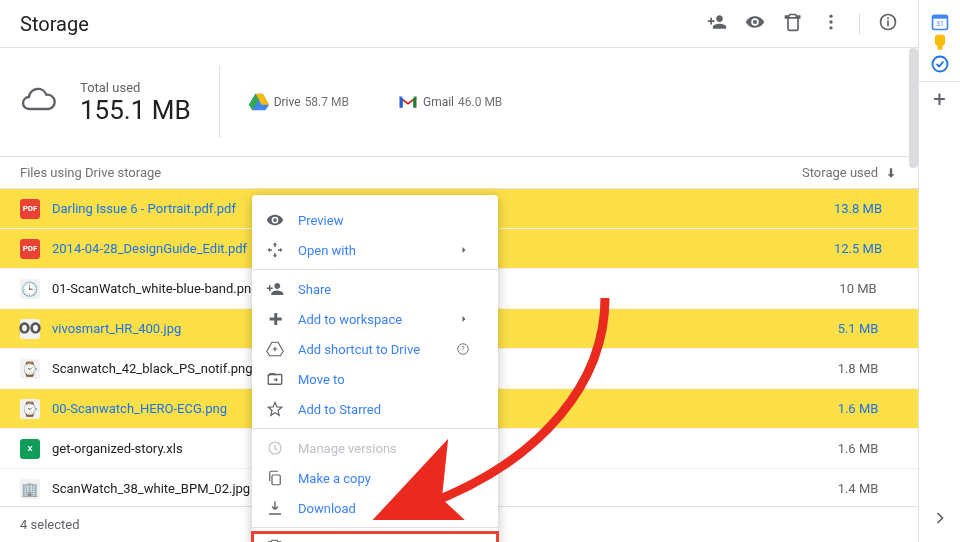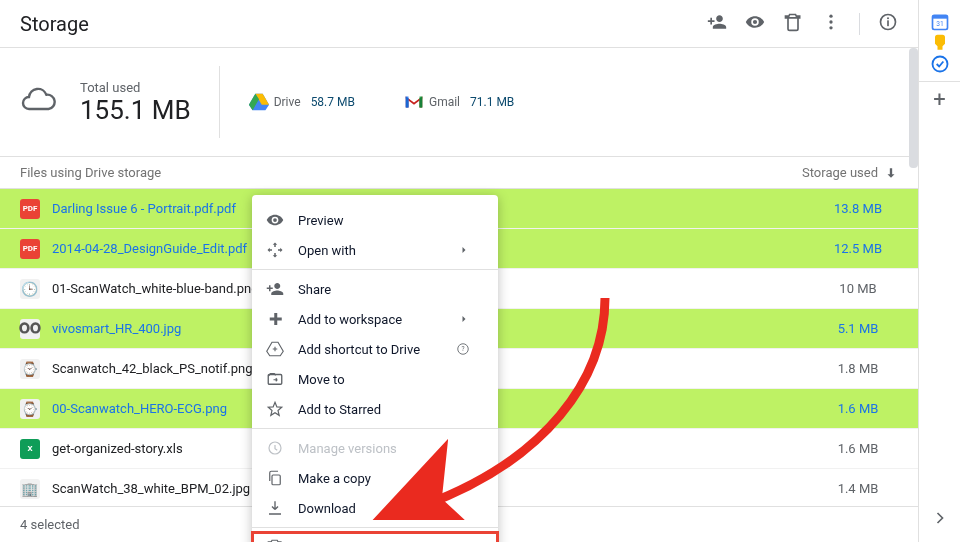--- a/index.html
+++ b/index.html
@@ -13,45 +13,45 @@
     
     .summary { display:flex; align-items:center; padding:18px 20px; }
     .cloud { margin-right:24px; }
     .total { display:flex; flex-direction:column; }
     .total .lbl { font-size:13px; color:#5f6368; }
     .total .val { font-size:26px; font-weight:400; color:#202124; }
     .vdiv { width:1px; height:72px; background:#e0e0e0; margin:0 28px; }
     .services { display:flex; gap:48px; }
     .svc { display:flex; flex-direction:row; align-items:center; gap:4px; font-size:12px; color:#5f6368; }
     .svc .svc-name { }
-    .svc .svc-size { color:#0c4a6e;margin-left:6px; }
+    .svc .svc-size { color:#737373; }
     
     .section-head { display:flex; justify-content:space-between; align-items:flex-end; padding:8px 20px; font-size:13px; color:#737373; border-top:1px solid #e0e0e0; border-bottom:1px solid #e0e0e0; background:#fff; }
     .sort { display:flex; align-items:center; gap:6px; cursor:pointer; }
     .sort svg { width:14px; height:14px; fill:#5f6368; }
     
     .file-list { flex:1; overflow:hidden; }
     .row { display:flex; align-items:center; height:40px; padding:0 20px; font-size:13px; border-bottom:1px solid #f1f1f1; cursor:pointer; }
-    .row.selected { background:#bef264; }
+    .row.selected { background:#fde047; }
     .row.selected .fname { color:#1a73e8; }
     .ficon { width:20px; height:20px; margin-right:12px; flex-shrink:0; display:flex; align-items:center; justify-content:center; border-radius:3px; font-size:8px; font-weight:700; color:#fff; }
     .ficon.pdf { background:#ea4335; }
     .ficon.xls { background:#0f9d58; }
     .ficon.img { background:#f1f1f1; position: relative; }
     .fname { flex:1; color:#202124; }
     .shared { width:16px; height:16px; margin-left:8px; fill:#5f6368; }
     .fsize { width:80px; text-align:center; color:#5f6368; }
     .row.selected .fsize { color:#1a73e8; }
     
     .footer { padding:10px 20px; font-size:13px; color:#5f6368; border-top:1px solid #e0e0e0; }
     
     .context-menu { position:absolute; left:252px; top:195px; width:246px; background:#fff; border-radius:4px; box-shadow:0 2px 12px rgba(0,0,0,0.25); padding:6px 0; z-index:100; }
     .menu-sec { padding:4px 0; }
     .menu-sec + .menu-sec { border-top:1px solid #e0e0e0; }
-    .menu-item { display:flex; align-items:center; height:30px; padding:0 14px; font-size:13px; color:#0f172a; cursor:pointer; position:relative; }
+    .menu-item { display:flex; align-items:center; height:30px; padding:0 14px; font-size:13px; color:#3b82f6; cursor:pointer; position:relative; }
     .menu-item.disabled { color:#bdc1c6; cursor:default; }
     .menu-item svg { width:18px; height:18px; fill:#5f6368; margin-right:14px; flex-shrink:0; }
     .menu-item.disabled svg { fill:#bdc1c6; }
     .menu-item .sub { position:absolute; right:14px; width:12px; height:12px; fill:#5f6368; }
     .menu-item .help { position:absolute; right:14px; width:14px; height:14px; fill:#5f6368; }
     .menu-item.highlighted { outline:3px solid #ea4335; outline-offset:-2px; }
     
     .right-rail { width:42px; border-left:1px solid #e0e0e0; display:flex; flex-direction:column; align-items:center; padding-top:12px; gap:1px; }
     .rail-icon { width:20px; height:20px; cursor:pointer; }
     .rail-plus { margin-top:6px; width:22px; height:22px; display:flex; align-items:center; justify-content:center; cursor:pointer; color:#5f6368; font-size:22px; border-top:1px solid #e0e0e0; padding-top:14px; width:100%; }
@@ -119,21 +119,21 @@
         <svg width="22" height="22" viewBox="0 0 24 24">
             <path d="M3 6h18v12H3z" fill="#fff"></path>
             <path d="M3 6v12h3V9l6 4.5L18 9v9h3V6l-9 6.8z" fill="#ea4335"></path>
             <path d="M3 6l9 6.8L21 6v2.2L12 15 3 8.2z" fill="#c5221f"></path>
             <path d="M3 6h3v12H3z" fill="#4285f4"></path>
             <path d="M18 6h3v12h-3z" fill="#34a853"></path>
             <path d="M3 6l3 2.3V18H3z" fill="#1967d2"></path>
             <path d="M21 6l-3 2.3V18h3z" fill="#188038"></path>
           </svg>
         <span class="svc-name">Gmail</span>
-        <span class="svc-size">71.1 MB</span>
+        <span class="svc-size">46.0 MB</span>
       </div>
     </div>
   </div>
 
   <div class="section-head">
     <span>Files using Drive storage</span>
     <span class="sort">
       <span>Storage used</span>
       <svg viewBox="0 0 24 24">
           <path d="M12 20l-6-6h4V4h4v10h4z"></path>

